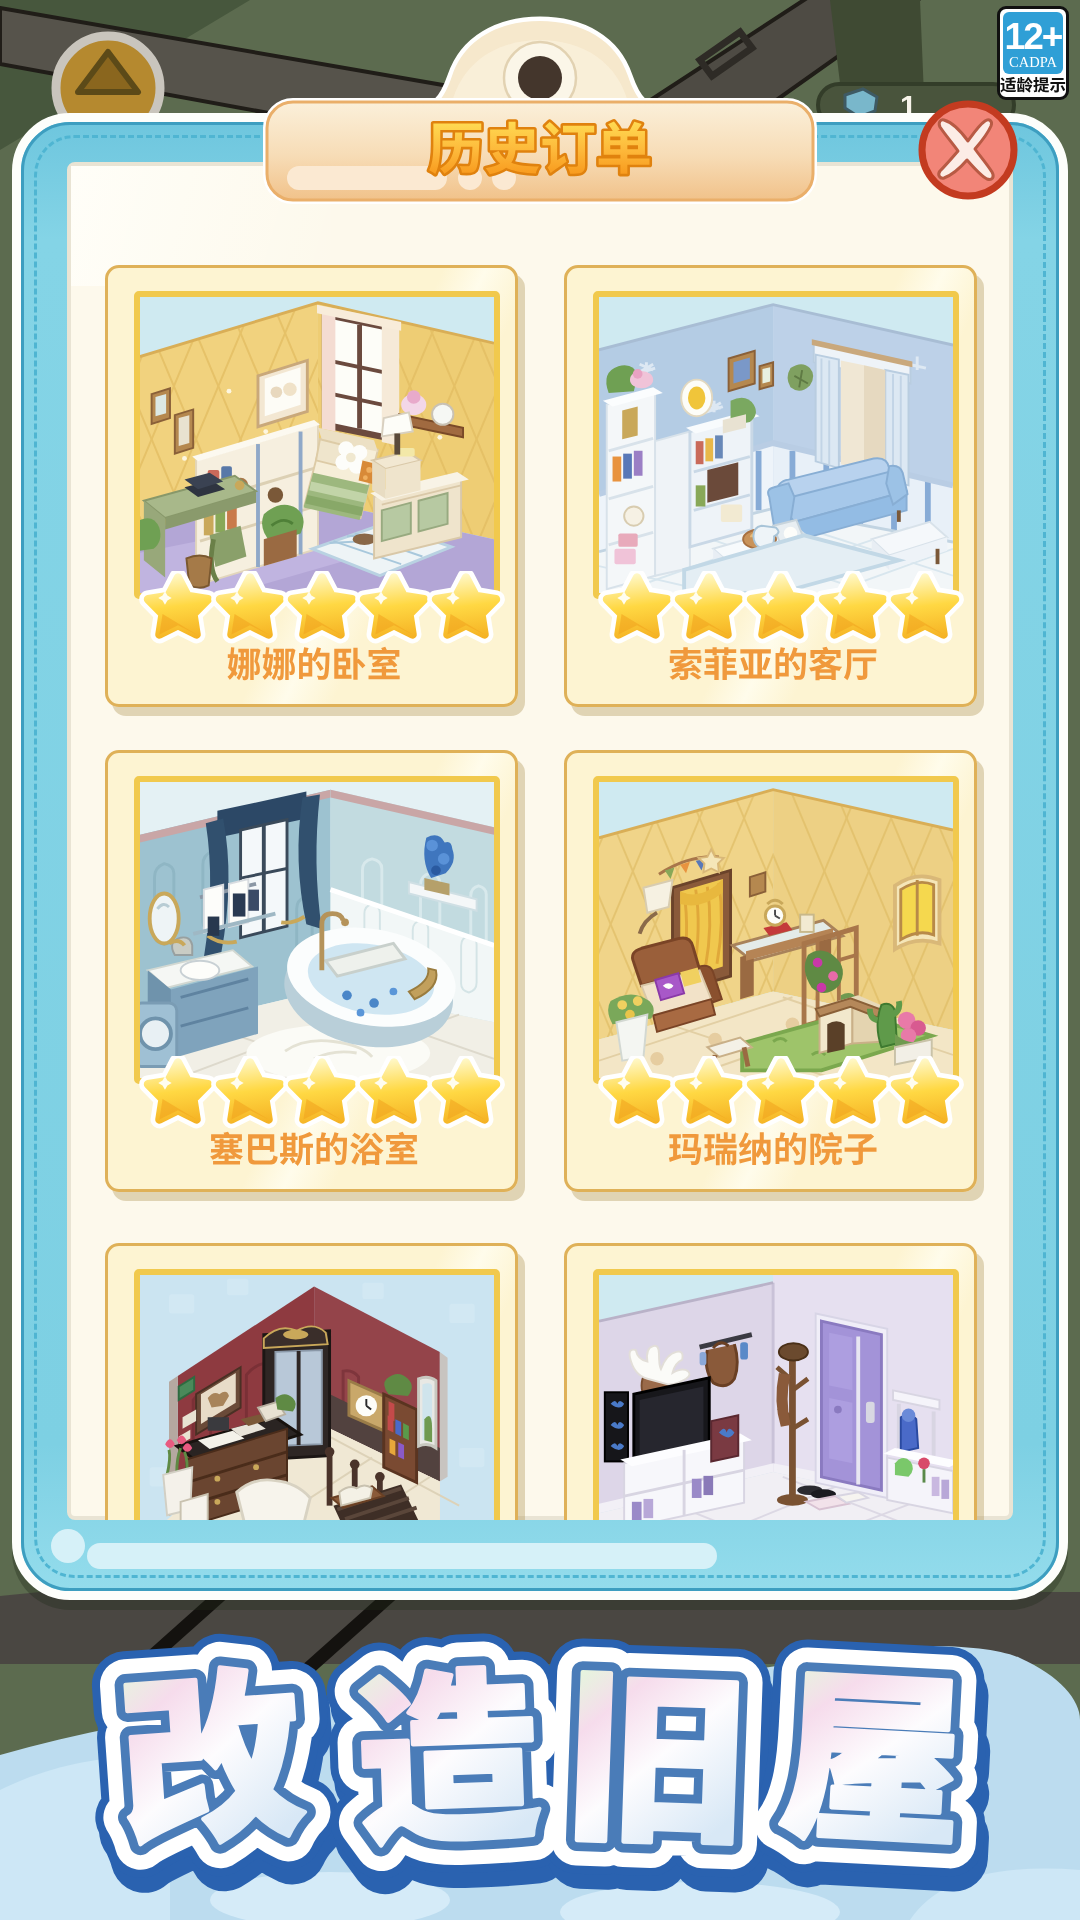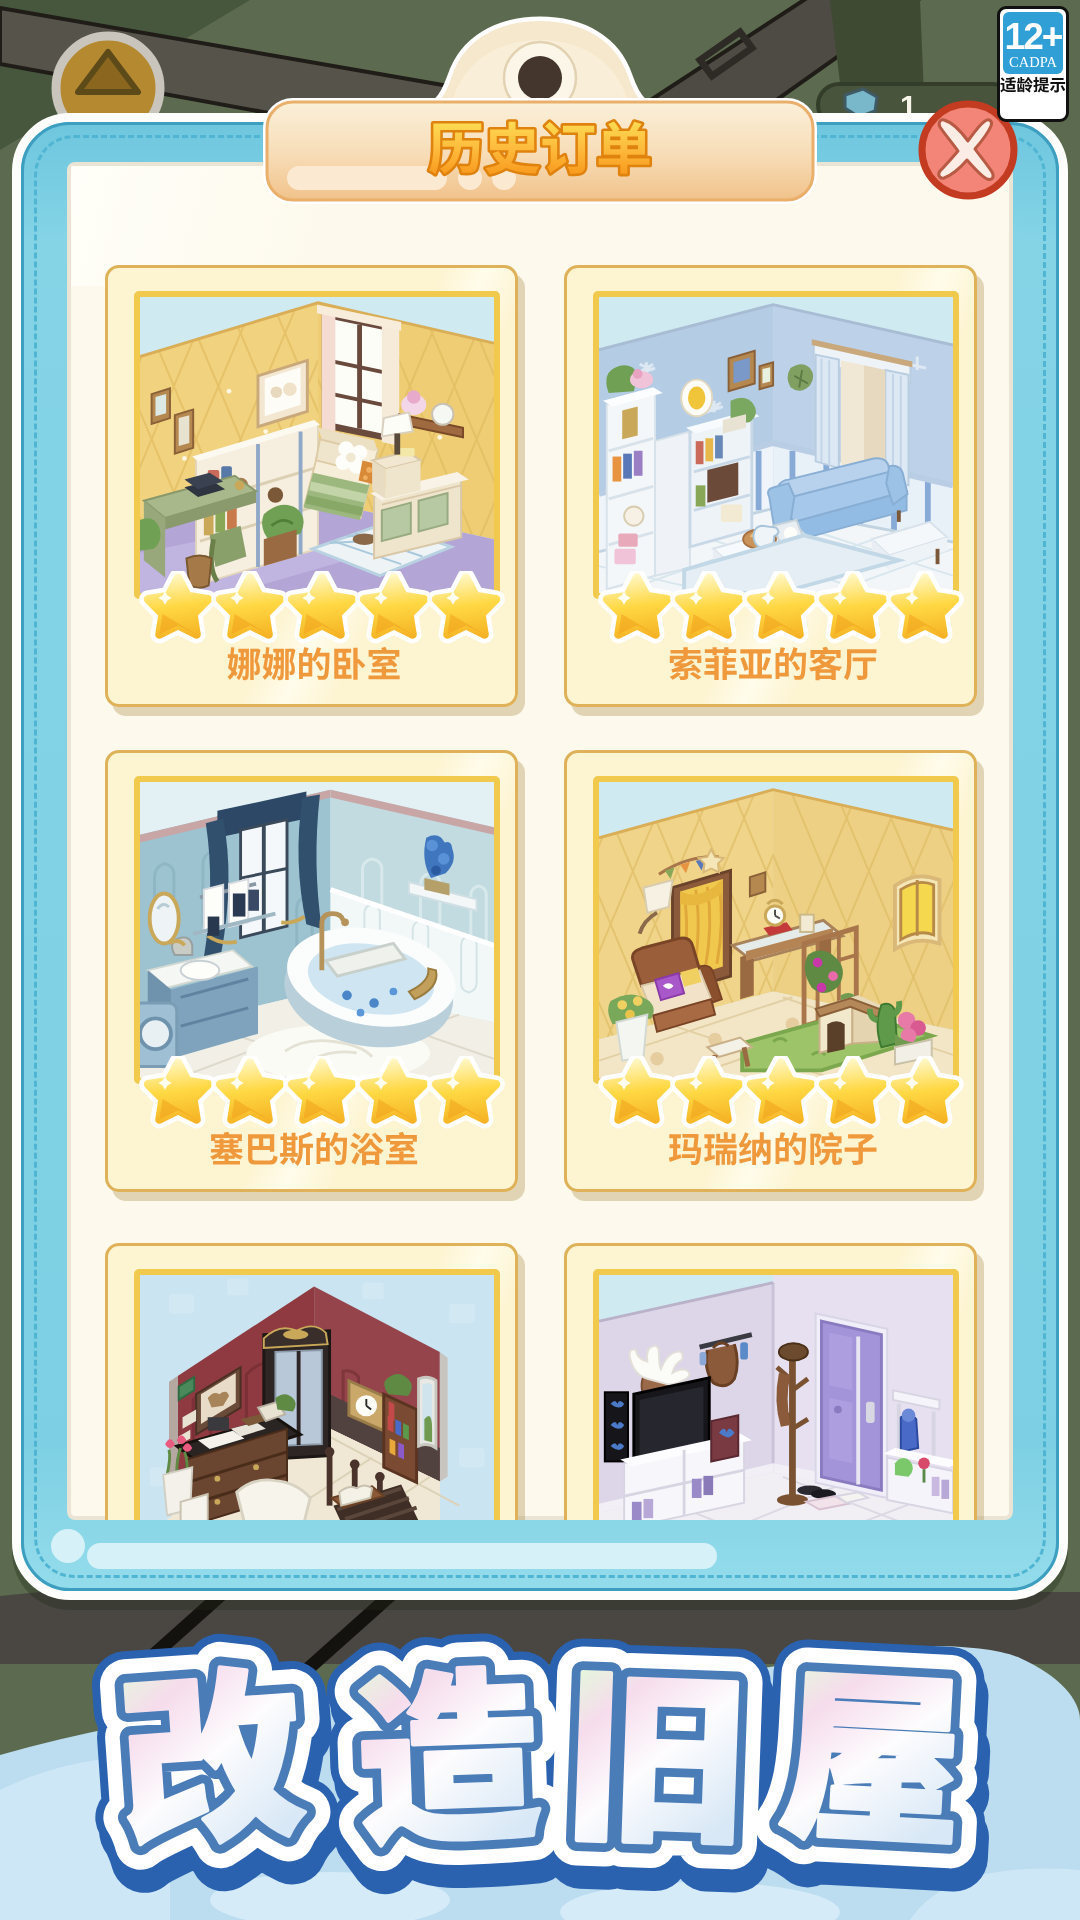--- a/index.html
+++ b/index.html
@@ -1075,21 +1075,21 @@
         <use href="#g5355" x="3000"></use>
       </g>
 </svg>
 
 <svg class="abs" style="left:912px;top:94px;width:112px;height:112px" viewBox="0 0 112 112">
 
 <circle cx="56" cy="56" r="46" fill="#f28578" stroke="#c33b20" stroke-width="7"></circle>
 <path d="M56,47 C48,36 39,28 32,26 C28,25 26,29 28,33 C34,42 42,51 46,57 C40,64 33,72 28,77 C25,81 28,85 32,84 C40,81 49,73 55,66 C62,74 69,82 75,85 C80,87 83,83 80,78 C75,70 68,62 63,55 C69,48 76,39 79,32 C81,27 77,24 73,27 C67,31 61,40 56,47 Z" fill="#fcece6" stroke="#b85a44" stroke-width="3" stroke-linejoin="round"></path>
 </svg>
 
-<div class="abs" style="left:997px;top:6px;width:72px;height:116px;background:#fff;border:3px solid #111;border-radius:9px">
+<div class="abs" style="left:997px;top:6px;width:72px;height:94px;background:#fff;border:3px solid #111;border-radius:9px">
 
 <div class="abs" style="left:3px;top:3px;width:60px;height:62px;background:#2f9fd6;border-radius:6px"></div>
 <svg class="abs" style="left:0;top:0;width:66px;height:86px" viewBox="0 0 66 86">
 <text x="33" y="40" font-size="37" font-weight="bold" fill="#fff" text-anchor="middle" font-family="Liberation Sans" letter-spacing="-2">12+</text>
 <text x="33" y="58" font-size="14.5" fill="#fff" text-anchor="middle" font-family="Liberation Serif">CADPA</text>
 <g transform="translate(0.0,82.0) scale(0.0165)" fill="#111">
           <use href="#g9002" x="0"></use>
           <use href="#g9f84" x="1000"></use>
           <use href="#g63d0" x="2000"></use>
           <use href="#g793a" x="3000"></use>

